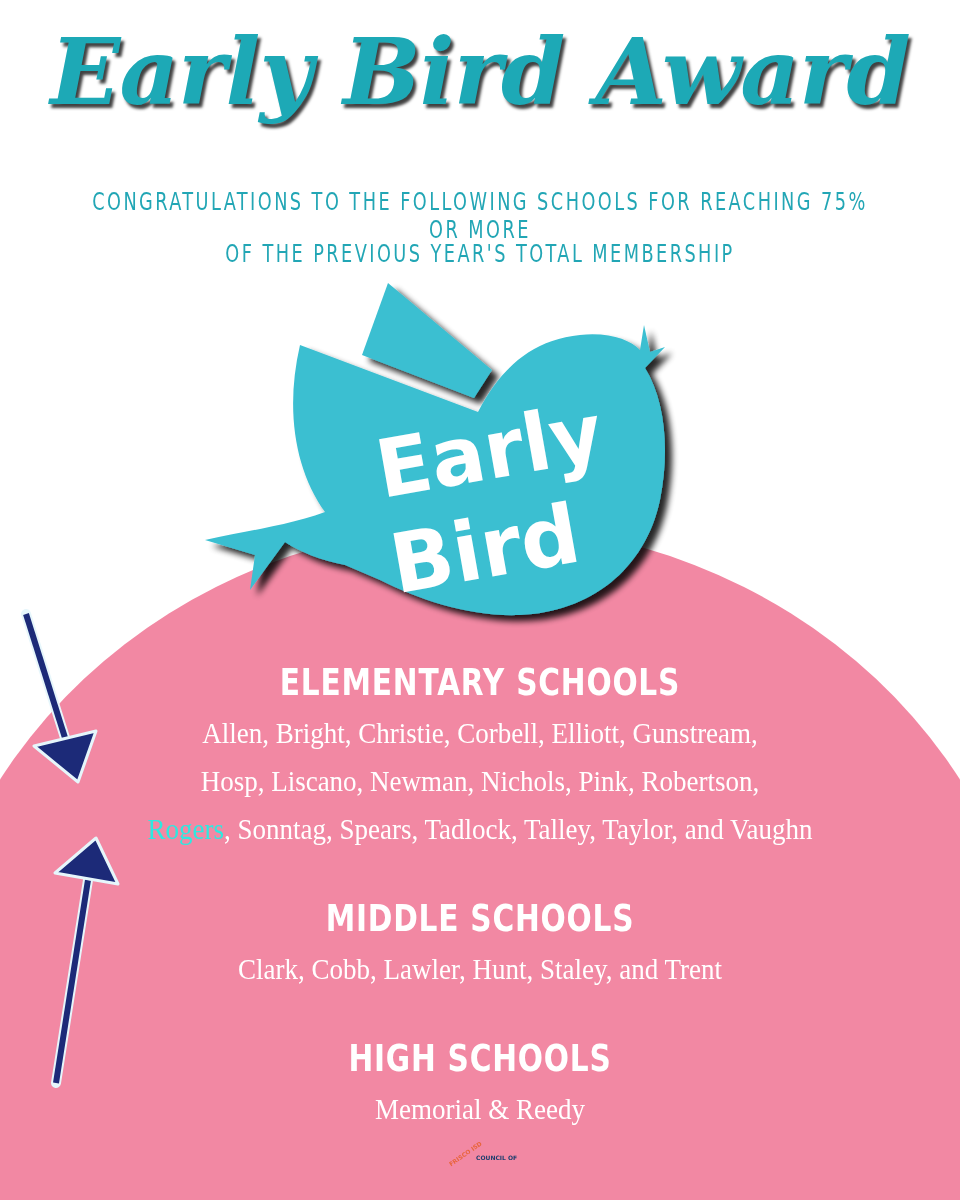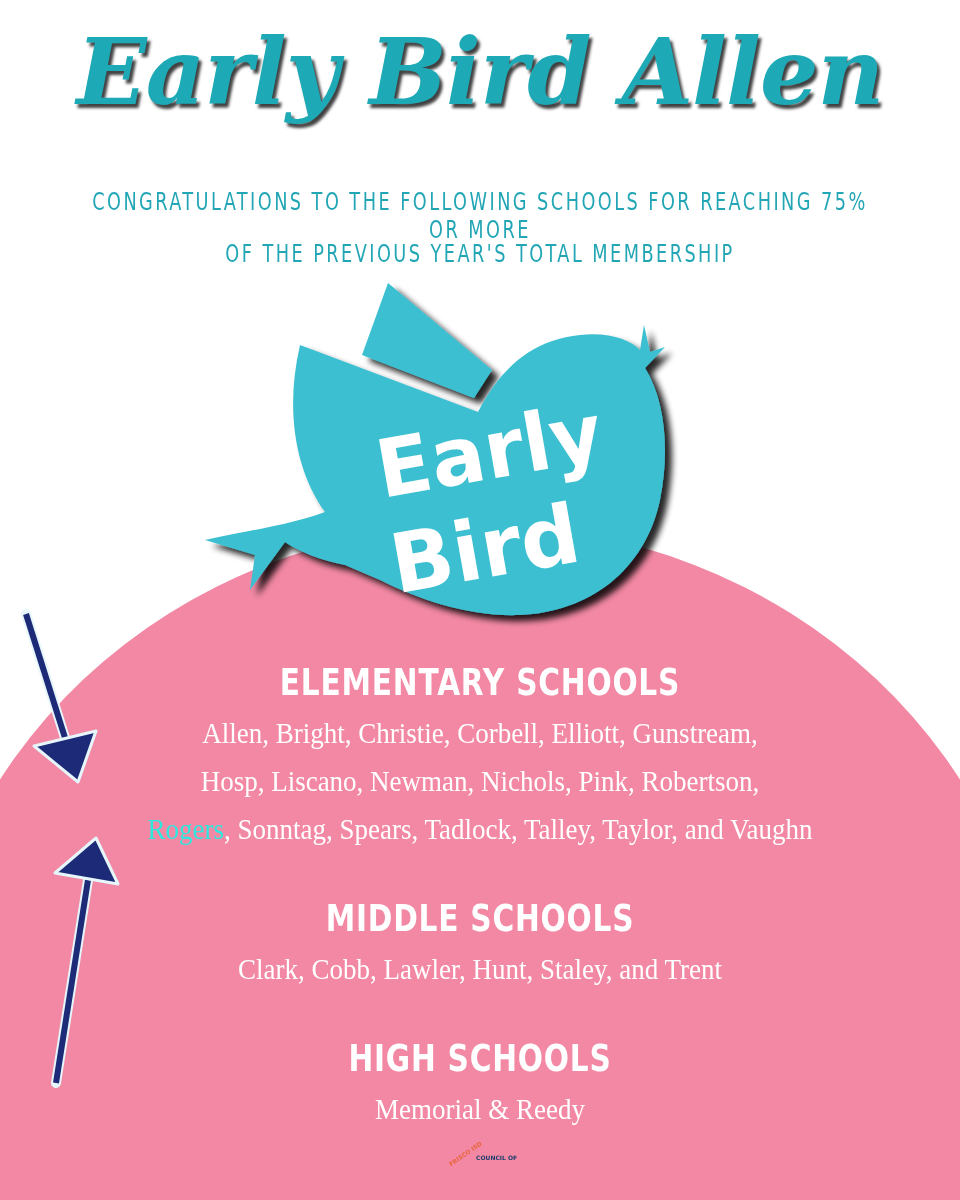--- a/index.html
+++ b/index.html
@@ -65,21 +65,21 @@
     .logo .pta { position: absolute; left: 12px; top: 12px; font-family: "DejaVu Sans", sans-serif; font-size: 20px; color: #1d3e6e; font-weight: bold; font-style: italic; letter-spacing: -1px; white-space: nowrap; margin-top: 40px; }
     .logo .pta small { font-size: 12px; }
   </style>
 </head>
 <body>
 
 <div class="canvas">
 
   <div class="pink-dome"></div>
 
-  <div class="title">Early Bird Allen</div>
+  <div class="title">Early Bird Award</div>
 
   <div class="subtitle l1">CONGRATULATIONS TO THE FOLLOWING SCHOOLS FOR REACHING 75% OR MORE</div>
   <div class="subtitle l2">OF THE PREVIOUS YEAR'S TOTAL MEMBERSHIP</div>
 
   <svg class="bird-svg" viewBox="0 0 960 1200">
     <defs>
       <filter id="sh" x="-20%" y="-20%" width="140%" height="140%">
         <feGaussianBlur in="SourceAlpha" stdDeviation="3"></feGaussianBlur>
         <feOffset dx="7" dy="6" result="o"></feOffset>
         <feComponentTransfer>

